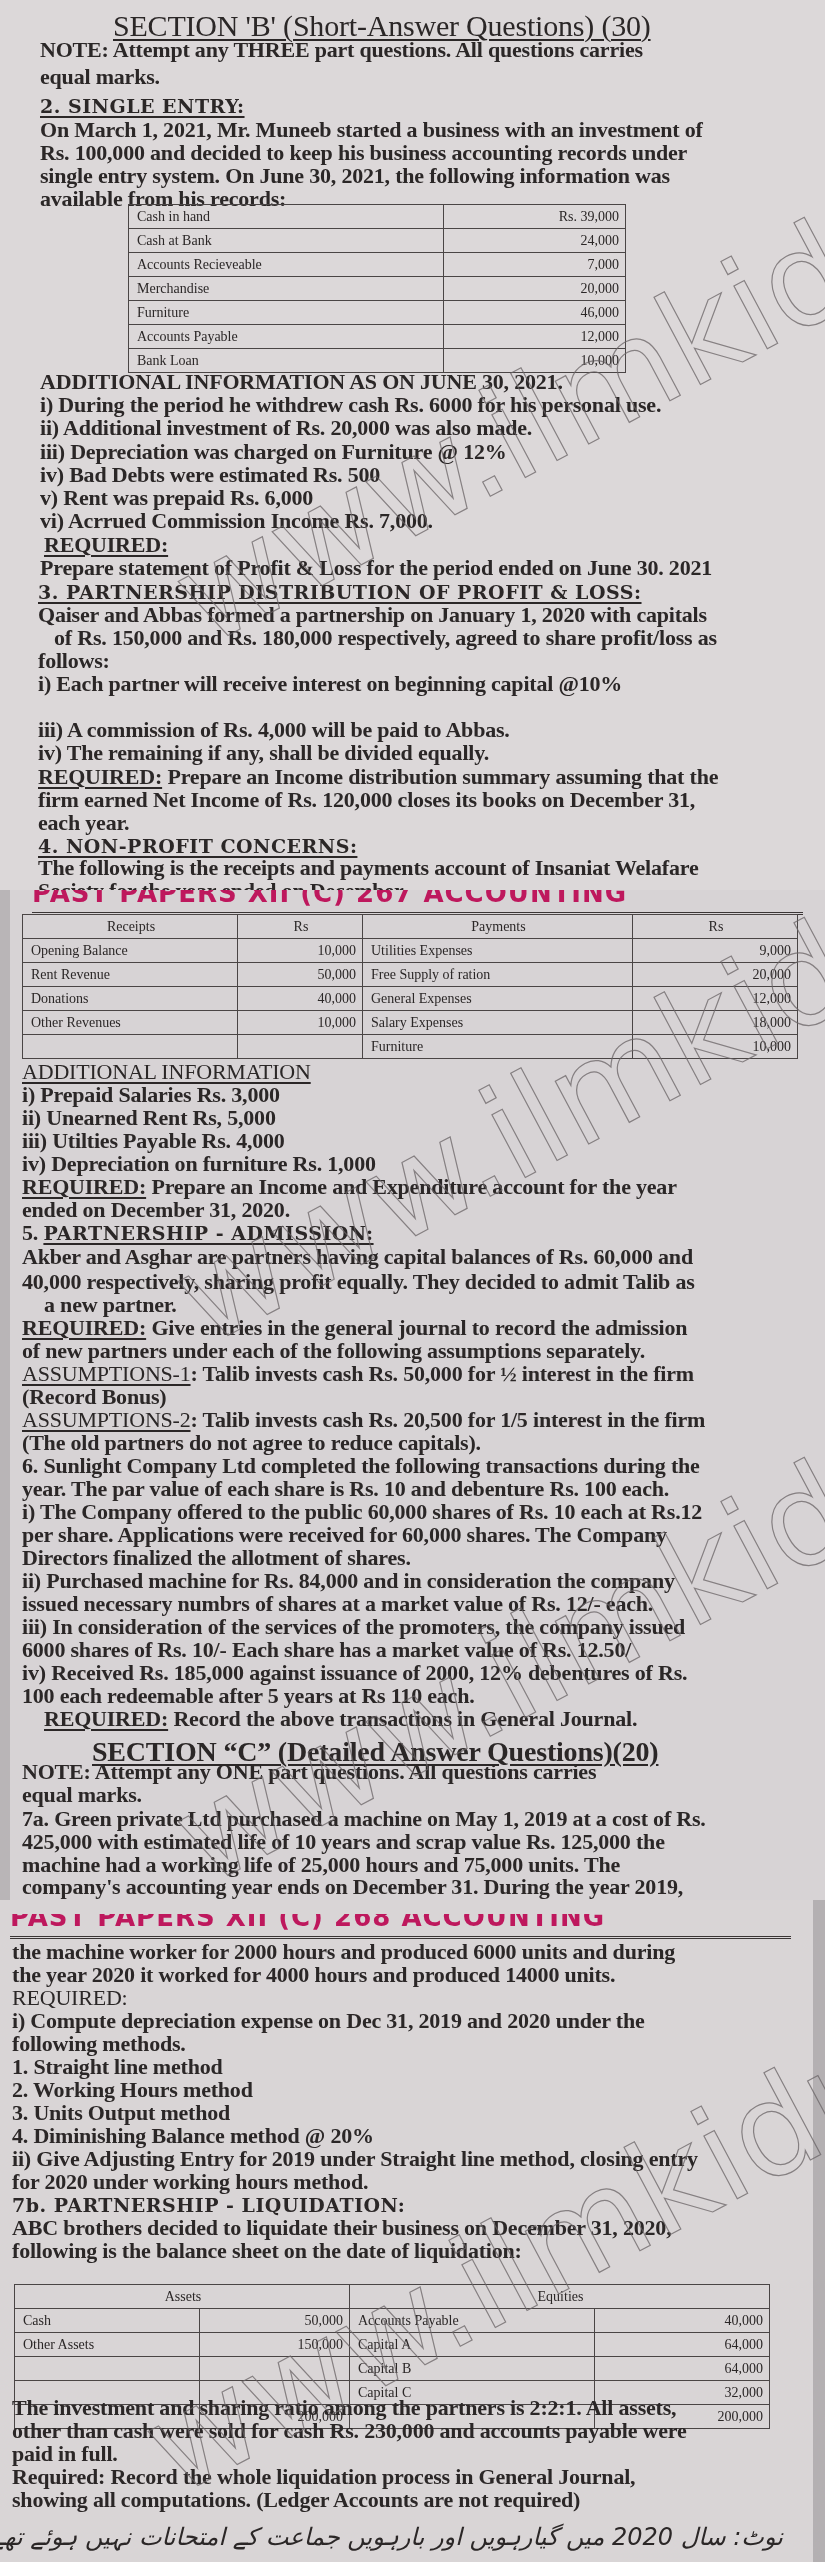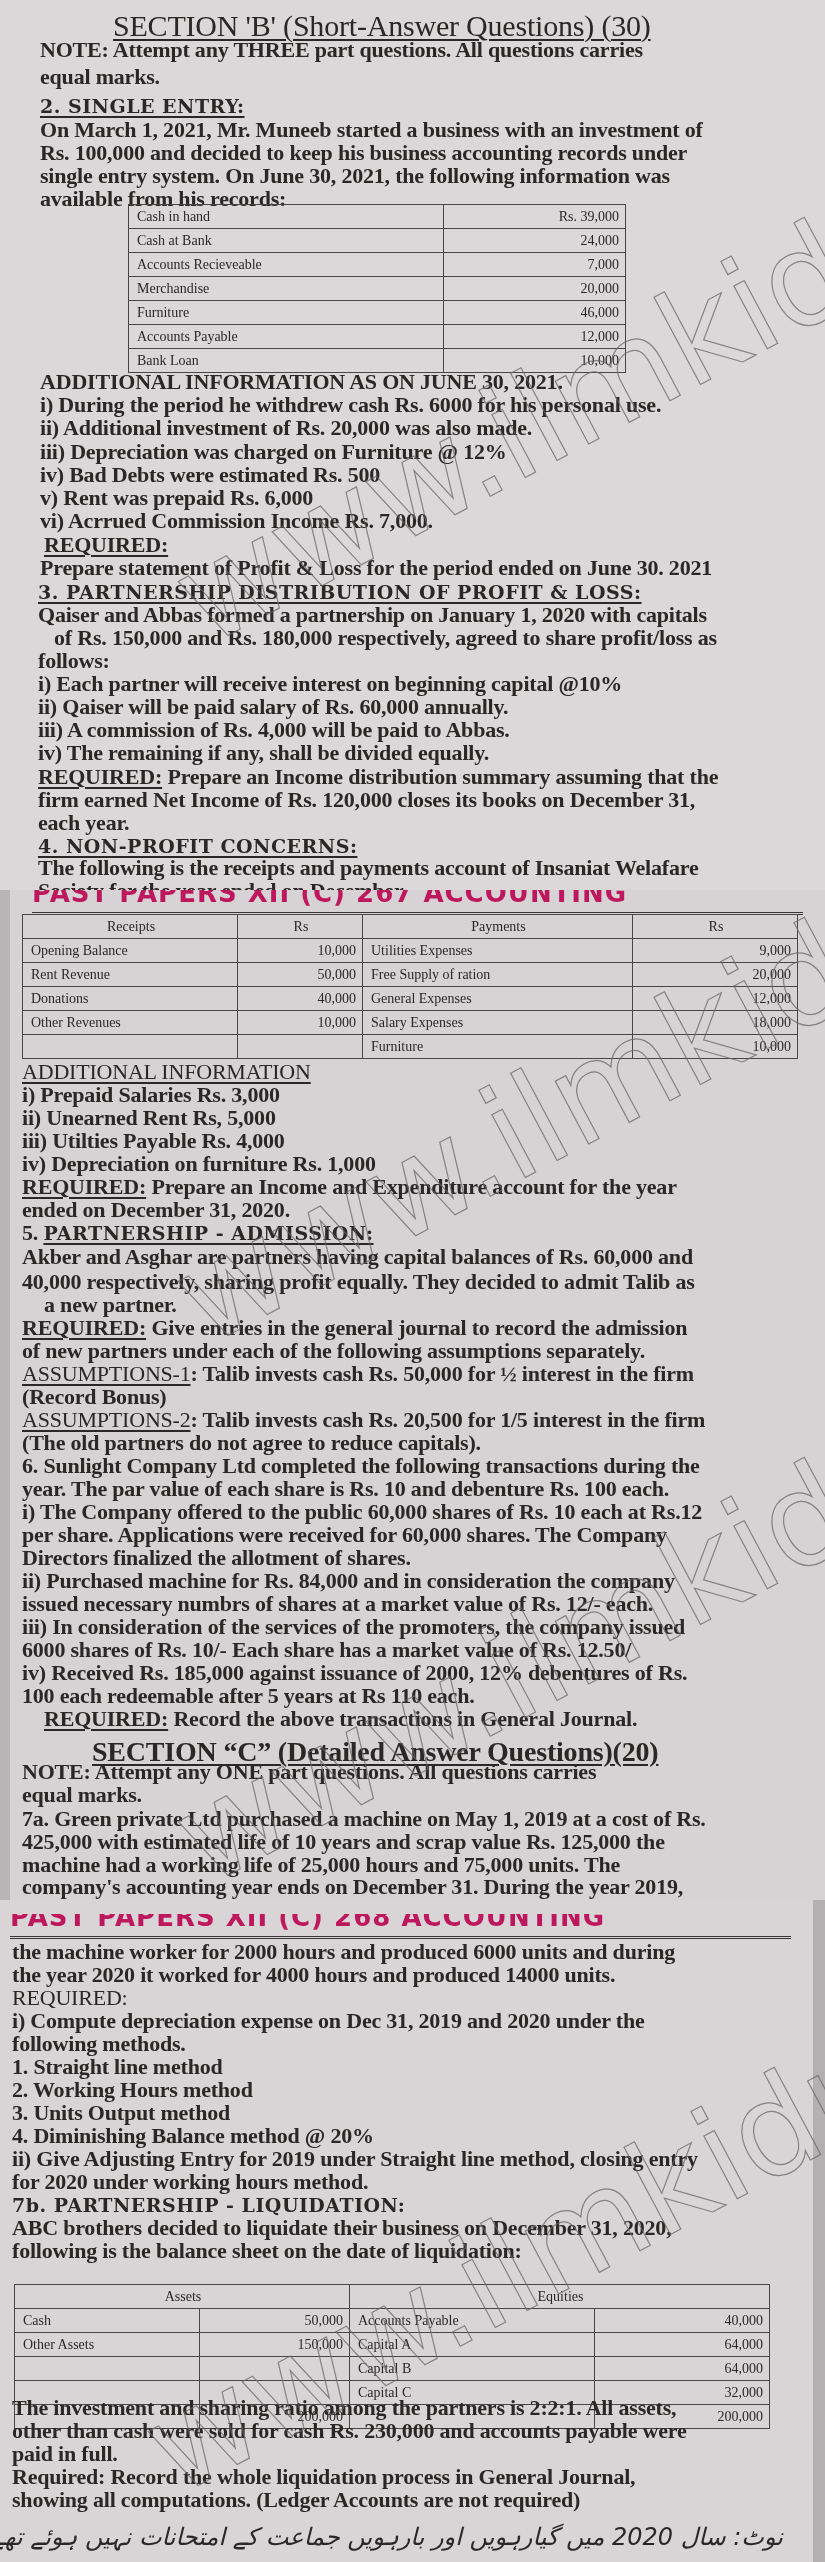--- a/index.html
+++ b/index.html
@@ -137,21 +137,20 @@
   <div class="line b" style="left:40px;top:486px;">v) Rent was prepaid Rs. 6,000</div>
   <div class="line b" style="left:40px;top:509px;">vi) Acrrued Commission Income Rs. 7,000.</div>
   <div class="line b u" style="left:44px;top:533px;">REQUIRED:</div>
   <div class="line b" style="left:40px;top:556px;">Prepare statement of Profit &amp; Loss for the period ended on June 30. 2021</div>
 
   <div class="line heavy u" style="left:38px;top:580px;">3. PARTNERSHIP DISTRIBUTION OF PROFIT &amp; LOSS:</div>
   <div class="line b" style="left:38px;top:603px;">Qaiser and Abbas formed a partnership on January 1, 2020 with capitals</div>
   <div class="line b" style="left:54px;top:626px;">of Rs. 150,000 and Rs. 180,000 respectively, agreed to share profit/loss as</div>
   <div class="line b" style="left:38px;top:649px;">follows:</div>
   <div class="line b" style="left:38px;top:672px;">i)  Each partner will receive interest on beginning capital @10%</div>
-  <div class="line b" style="left:38px;top:695px;">ii) Qaiser will be paid salary of Rs. 60,000 annually.</div>
   <div class="line b" style="left:38px;top:718px;">iii) A commission of Rs. 4,000 will be paid to Abbas.</div>
   <div class="line b" style="left:38px;top:741px;">iv) The remaining if any, shall be divided equally.</div>
   <div class="line b" style="left:38px;top:765px;"><span class="u">REQUIRED:</span><span> Prepare an Income distribution summary assuming that the</span></div>
   <div class="line b" style="left:38px;top:788px;">firm earned Net Income of Rs. 120,000 closes its books on December 31,</div>
   <div class="line b" style="left:38px;top:811px;">each year.</div>
 
   <div class="line heavy u" style="left:38px;top:834px;">4. NON-PROFIT CONCERNS:</div>
   <div class="line b" style="left:38px;top:856px;">The following is the receipts and payments account of Insaniat Welafare</div>
   <div class="line b" style="left:38px;top:879px;">Society for the year ended on December.</div>
 </div>

